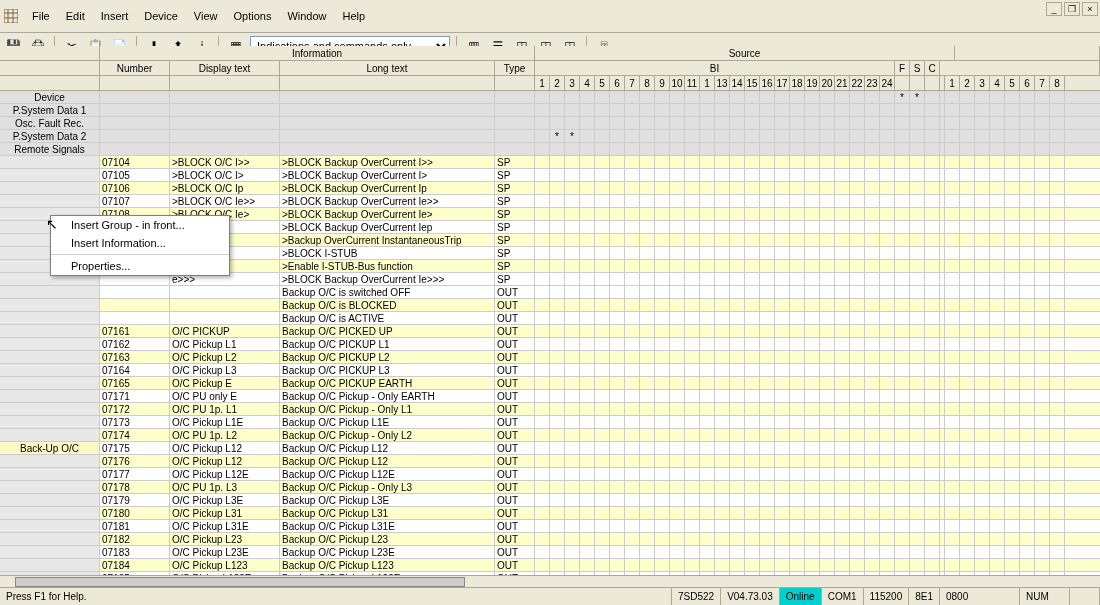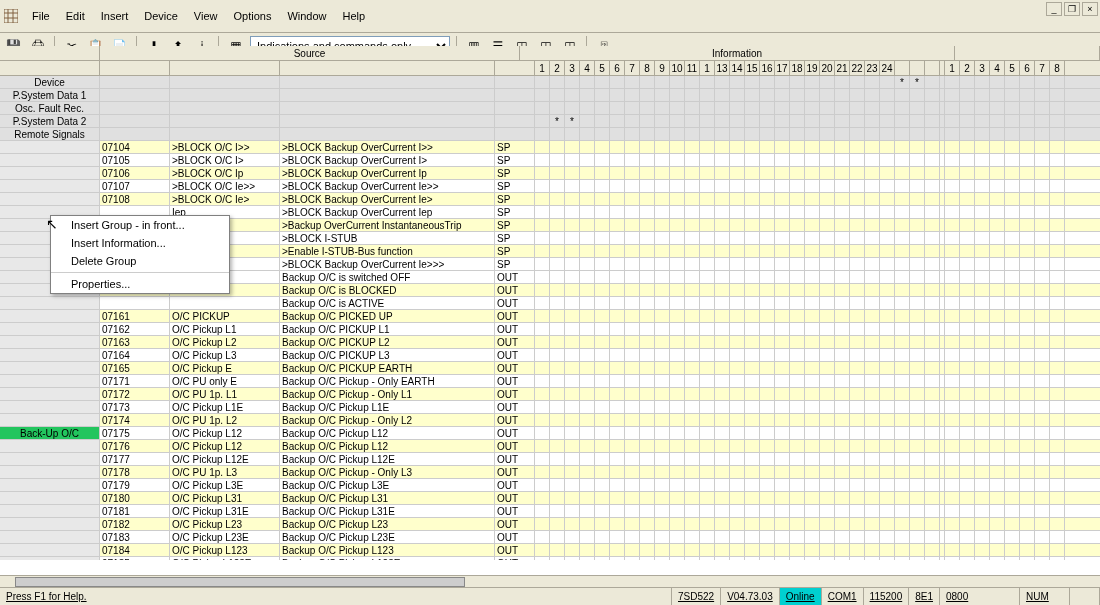--- a/index.html
+++ b/index.html
@@ -22,21 +22,21 @@
 .body-rows { overflow-y: auto; height: calc(100% - 45px); }
 .data-row { display: flex; height: 13px; border-bottom: 1px solid #ccc; }
 .data-cell { border-right: 1px solid #ccc; padding: 0 2px; font-size: 10px; line-height: 13px; overflow: hidden; white-space: nowrap; }
 .grey-row { background: #e0e0e0; }
 .yellow-row { background: #ffffcc; }
 .white-row { background: #ffffff; }
 .ctx-menu { position: absolute; left: 50px; top: 215px; background: white; border: 1px solid #808080; box-shadow: 2px 2px 4px rgba(0,0,0,0.3); z-index: 100; width: 180px; }
 .ctx-item { padding: 3px 10px 3px 20px; font-size: 11px; cursor: pointer; }
 .ctx-sep { border-top: 1px solid #ccc; margin: 2px 0; }
 .statusbar { position: absolute; bottom: 0; left: 0; right: 0; height: 18px; background: #ece9d8; border-top: 1px solid #aca899; display: flex; align-items: center; font-size: 10px; }
-.status-cell { border-right: 1px solid #aca899; padding: 0 6px; height: 100%; line-height: 18px; text-decoration: underline; }
+.status-cell { border-right: 1px solid #aca899; padding: 0 6px; height: 100%; line-height: 18px; }
 .status-online { background: #00d0d0; }
 .scroll-h { position: absolute; bottom: 18px; left: 0; right: 0; height: 12px; background: #ece9d8; border-top: 1px solid #aca899; }
 .scroll-thumb { position: absolute; left: 15px; width: 450px; height: 10px; top: 1px; background: #cdcdcd; border: 1px solid #888; }
 
 .c-left { width: 100px; flex-shrink: 0; }
 .c-num { width: 70px; flex-shrink: 0; }
 .c-disp { width: 110px; flex-shrink: 0; }
 .c-long { width: 215px; flex-shrink: 0; }
 .c-type { width: 40px; flex-shrink: 0; }
 .c-bi { width: 15px; flex-shrink: 0; }
@@ -86,25 +86,37 @@
   <div class="tb-btn">◫</div>
   <div class="tb-btn">◫</div>
   <div class="tb-sep"></div>
   <div class="tb-btn">⍰</div>
 </div>
 
 <div class="grid-area">
 
   <div class="hdr-row">
     <div class="hdr-cell c-left"></div>
+    <div class="hdr-cell" style="width:435px">Information</div>
     <div class="hdr-cell" style="width:420px">Source</div>
-    <div class="hdr-cell" style="width:435px">Information</div>
     <div class="hdr-cell" style="flex:1"></div>
   </div>
 
+  <div class="hdr2">
+    <div class="hdr-cell c-left"></div>
+    <div class="hdr-cell c-num">Number</div>
+    <div class="hdr-cell c-disp">Display text</div>
+    <div class="hdr-cell c-long">Long text</div>
+    <div class="hdr-cell c-type">Type</div>
+    <div class="hdr-cell" style="width:360px">BI</div>
+    <div class="hdr-cell c-f">F</div>
+    <div class="hdr-cell c-f">S</div>
+    <div class="hdr-cell c-f">C</div>
+    <div class="hdr-cell" style="flex:1"></div>
+  </div>
 
   <div class="hdr2" id="binums">
     <div class="hdr-cell c-left"></div>
     <div class="hdr-cell c-num"></div>
     <div class="hdr-cell c-disp"></div>
     <div class="hdr-cell c-long"></div>
     <div class="hdr-cell c-type"></div>
   <div class="hdr-cell c-bi">1</div>
       <div class="hdr-cell c-bi">2</div>
       <div class="hdr-cell c-bi">3</div>
@@ -1299,21 +1311,21 @@
         <div class="data-cell c-d"></div>
         <div class="data-cell c-d"></div>
         <div class="data-cell c-d"></div>
         <div class="data-cell c-d"></div>
         <div class="data-cell c-d"></div>
         <div class="data-cell c-d"></div>
         <div class="data-cell c-d"></div>
         <div class="data-cell c-d"></div>
       </div>
       <div class="data-row white-row">
-        <div class="data-cell c-left" style="text-align:center;background:#22c55e">Back-Up O/C</div>
+        <div class="data-cell c-left" style="text-align:center;background:#fef9c3">Back-Up O/C</div>
         <div class="data-cell c-num">07175</div>
         <div class="data-cell c-disp">O/C Pickup L12</div>
         <div class="data-cell c-long">Backup O/C Pickup L12</div>
         <div class="data-cell c-type">OUT</div>
         <div class="data-cell c-bi"></div>
         <div class="data-cell c-bi"></div>
         <div class="data-cell c-bi"></div>
         <div class="data-cell c-bi"></div>
         <div class="data-cell c-bi"></div>
         <div class="data-cell c-bi"></div>
@@ -1777,21 +1789,20 @@
         <div class="data-cell c-d"></div>
         <div class="data-cell c-d"></div>
         <div class="data-cell c-d"></div>
       </div>
     </div>
 </div>
 
 <div class="ctx-menu" id="ctxmenu">
     <div class="ctx-item">Insert Group - in front...</div>
     <div class="ctx-item">Insert Information...</div>
-    <div class="ctx-item">Delete Group</div>
     <div class="ctx-sep"></div>
     <div class="ctx-item">Properties...</div>
   </div>
 <div class="cursor-arrow">↖</div>
 
 <div class="scroll-h">
   <div class="scroll-thumb"></div>
 </div>
 
 <div class="statusbar">

